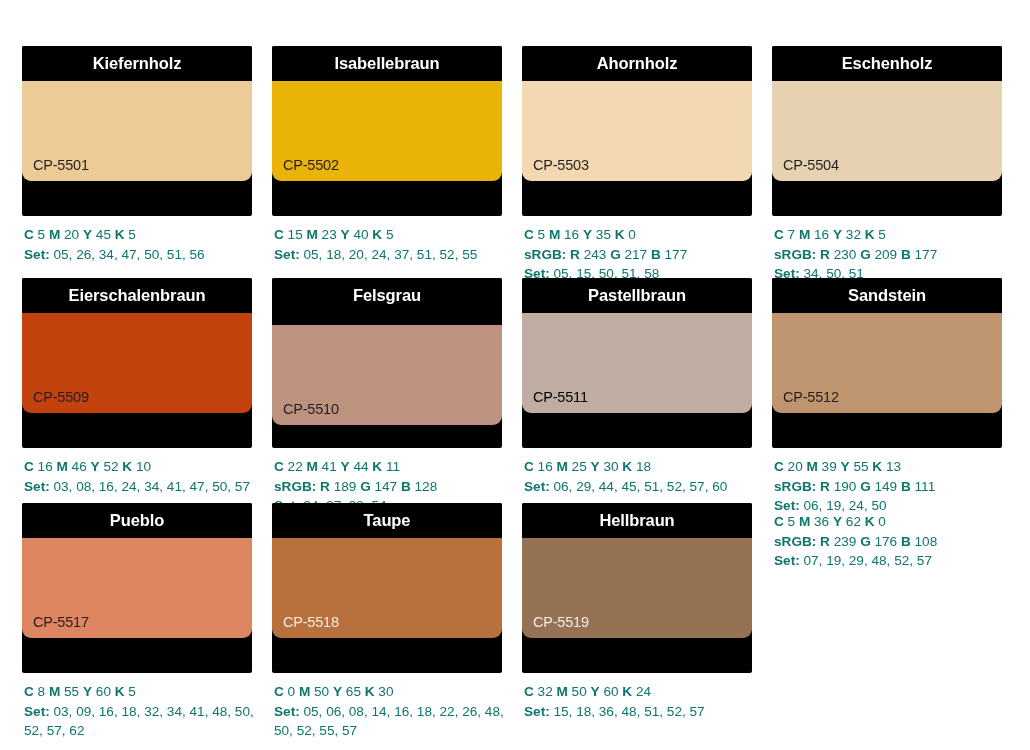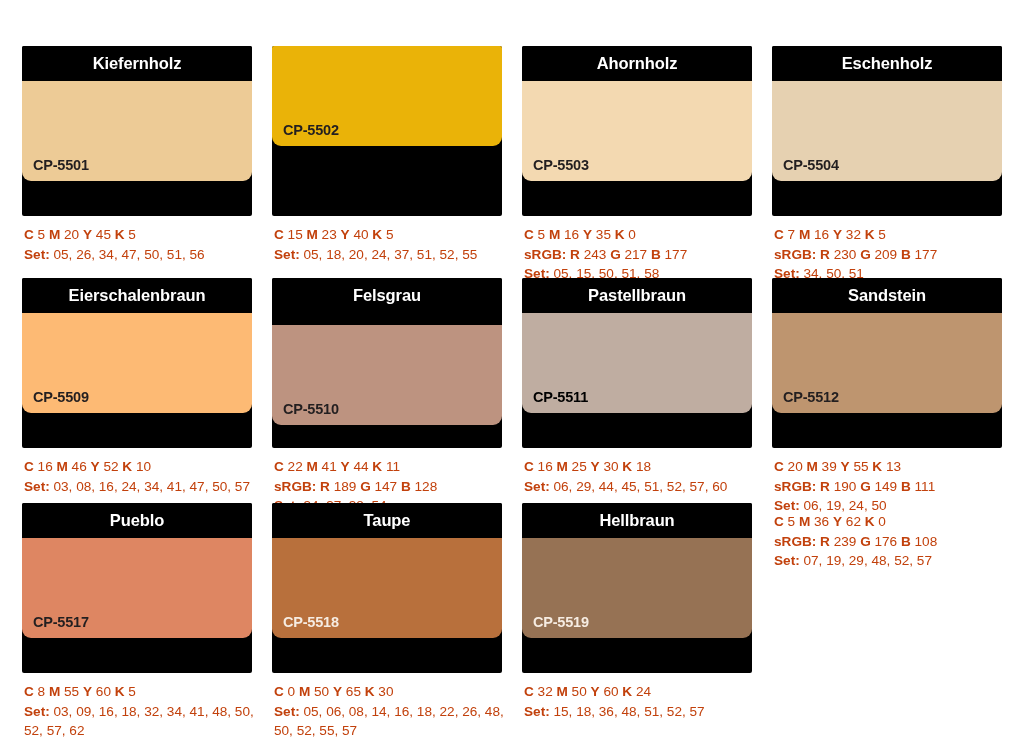--- a/index.html
+++ b/index.html
@@ -58,31 +58,31 @@
     height: 100px;
     width: 100%;
     border-bottom-left-radius: 9px;
     border-bottom-right-radius: 9px;
   }
   .swatch-code {
     position: absolute;
     left: 11px;
     bottom: 9px;
     font-size: 14.5px;
-    font-weight: bold;
+    font-weight: normal;
     line-height: 1;
     letter-spacing: -0.2px;
   }
 
   .specs {
     padding-top: 9px;
     padding-left: 2px;
     font-size: 13.6px;
     line-height: 19.5px;
-    color: #c2410c;
+    color: #0f766e;
     width: 232px;
   }
   .spec-line {
     white-space: normal;
   }
   .lbl { font-weight: bold; }
 </style>
 </head>
 <body>
 
@@ -101,20 +101,23 @@
       </div>
       <div class="specs">
         <div class="spec-line"><span class="lbl">C</span> 5  <span class="lbl">M</span> 20  <span class="lbl">Y</span> 45  <span class="lbl">K</span> 5</div>
 
         <div class="spec-line"><span class="lbl">Set:</span> 05, 26, 34, 47, 50, 51, 56</div>
       </div>
     </div>
 
     <div class="card">
       <div class="swatch-box">
+        <div class="swatch-header">
+          <span class="swatch-title">Isabellebraun</span>
+        </div>
         <div class="swatch-fill" style="background: #eab308;">
           <span class="swatch-code" style="color: rgb(35, 31, 32);">CP-5502</span>
         </div>
       </div>
       <div class="specs">
         <div class="spec-line"><span class="lbl">C</span> 15  <span class="lbl">M</span> 23  <span class="lbl">Y</span> 40  <span class="lbl">K</span> 5</div>
 
         <div class="spec-line"><span class="lbl">Set:</span> 05, 18, 20, 24, 37, 51, 52, 55</div>
       </div>
     </div>
@@ -153,21 +156,21 @@
 
   </div>
 
   <div class="row row-2">
 
     <div class="card">
       <div class="swatch-box">
         <div class="swatch-header">
           <span class="swatch-title">Eierschalenbraun</span>
         </div>
-        <div class="swatch-fill" style="background: #fdba74;">
+        <div class="swatch-fill" style="background: #c2410c;">
           <span class="swatch-code" style="color: rgb(35, 31, 32);">CP-5509</span>
         </div>
       </div>
       <div class="specs">
         <div class="spec-line"><span class="lbl">C</span> 16  <span class="lbl">M</span> 46  <span class="lbl">Y</span> 52  <span class="lbl">K</span> 10</div>
 
         <div class="spec-line"><span class="lbl">Set:</span> 03, 08, 16, 24, 34, 41, 47, 50, 57</div>
       </div>
     </div>
 

